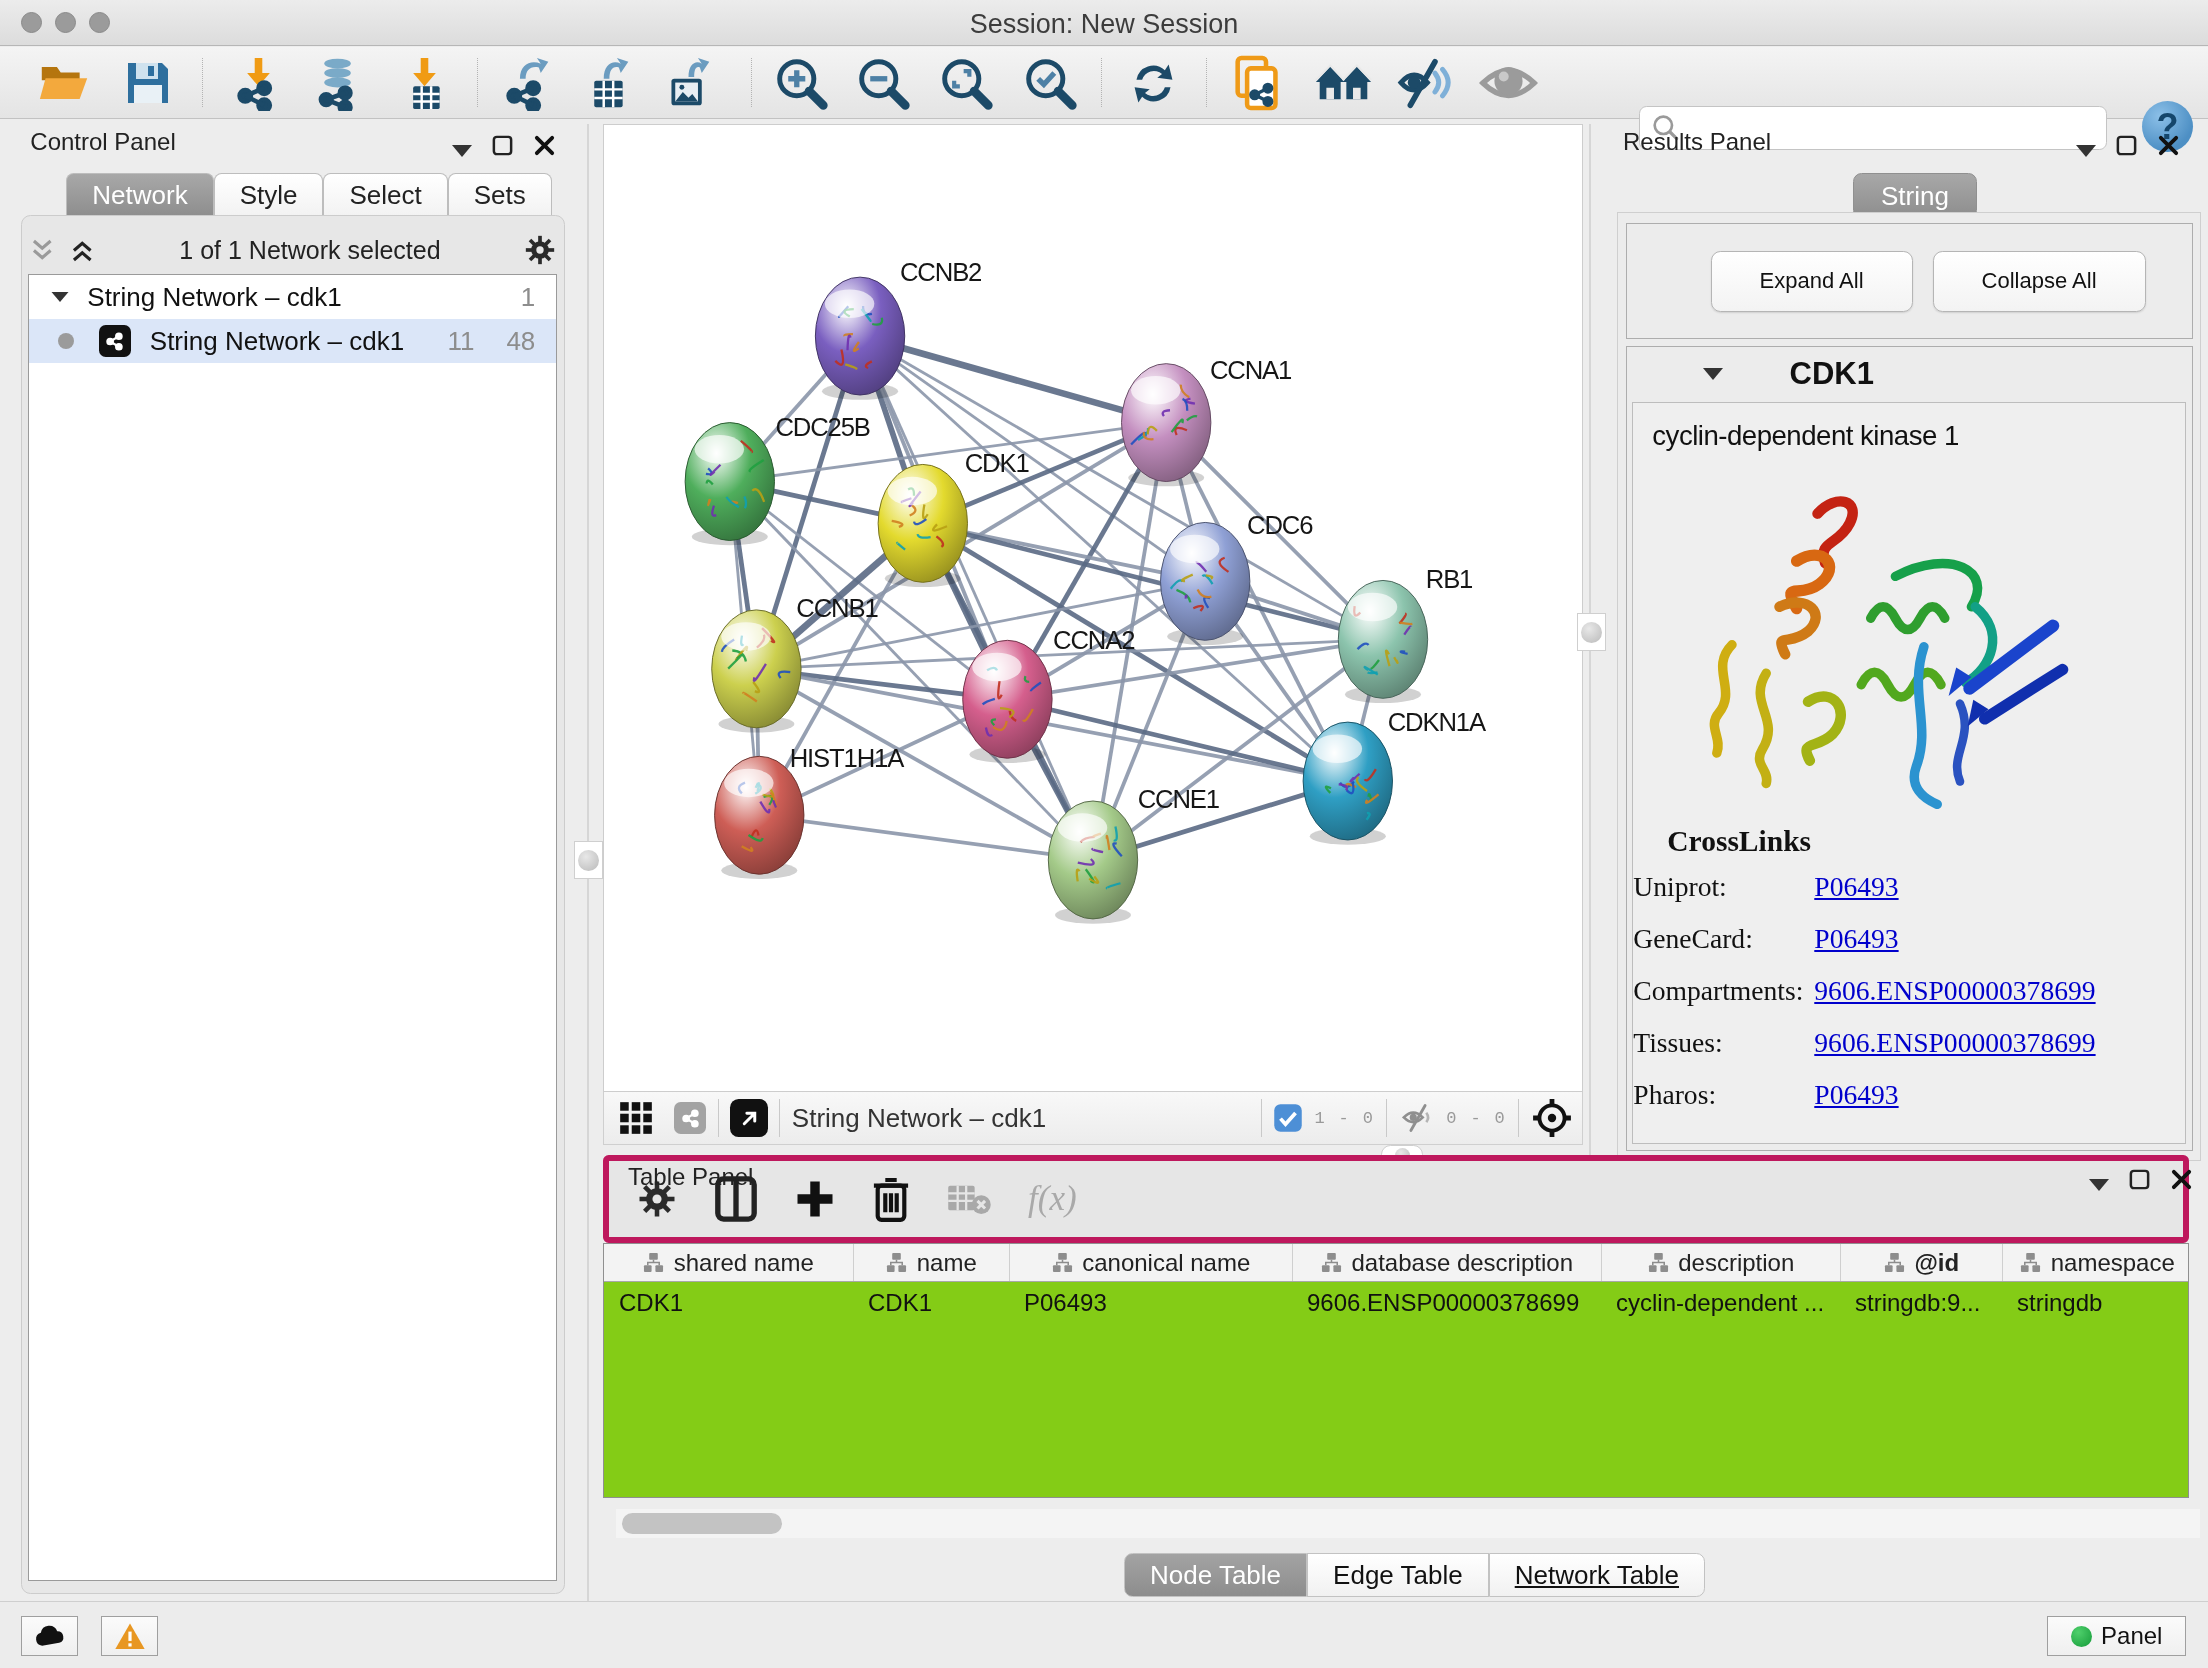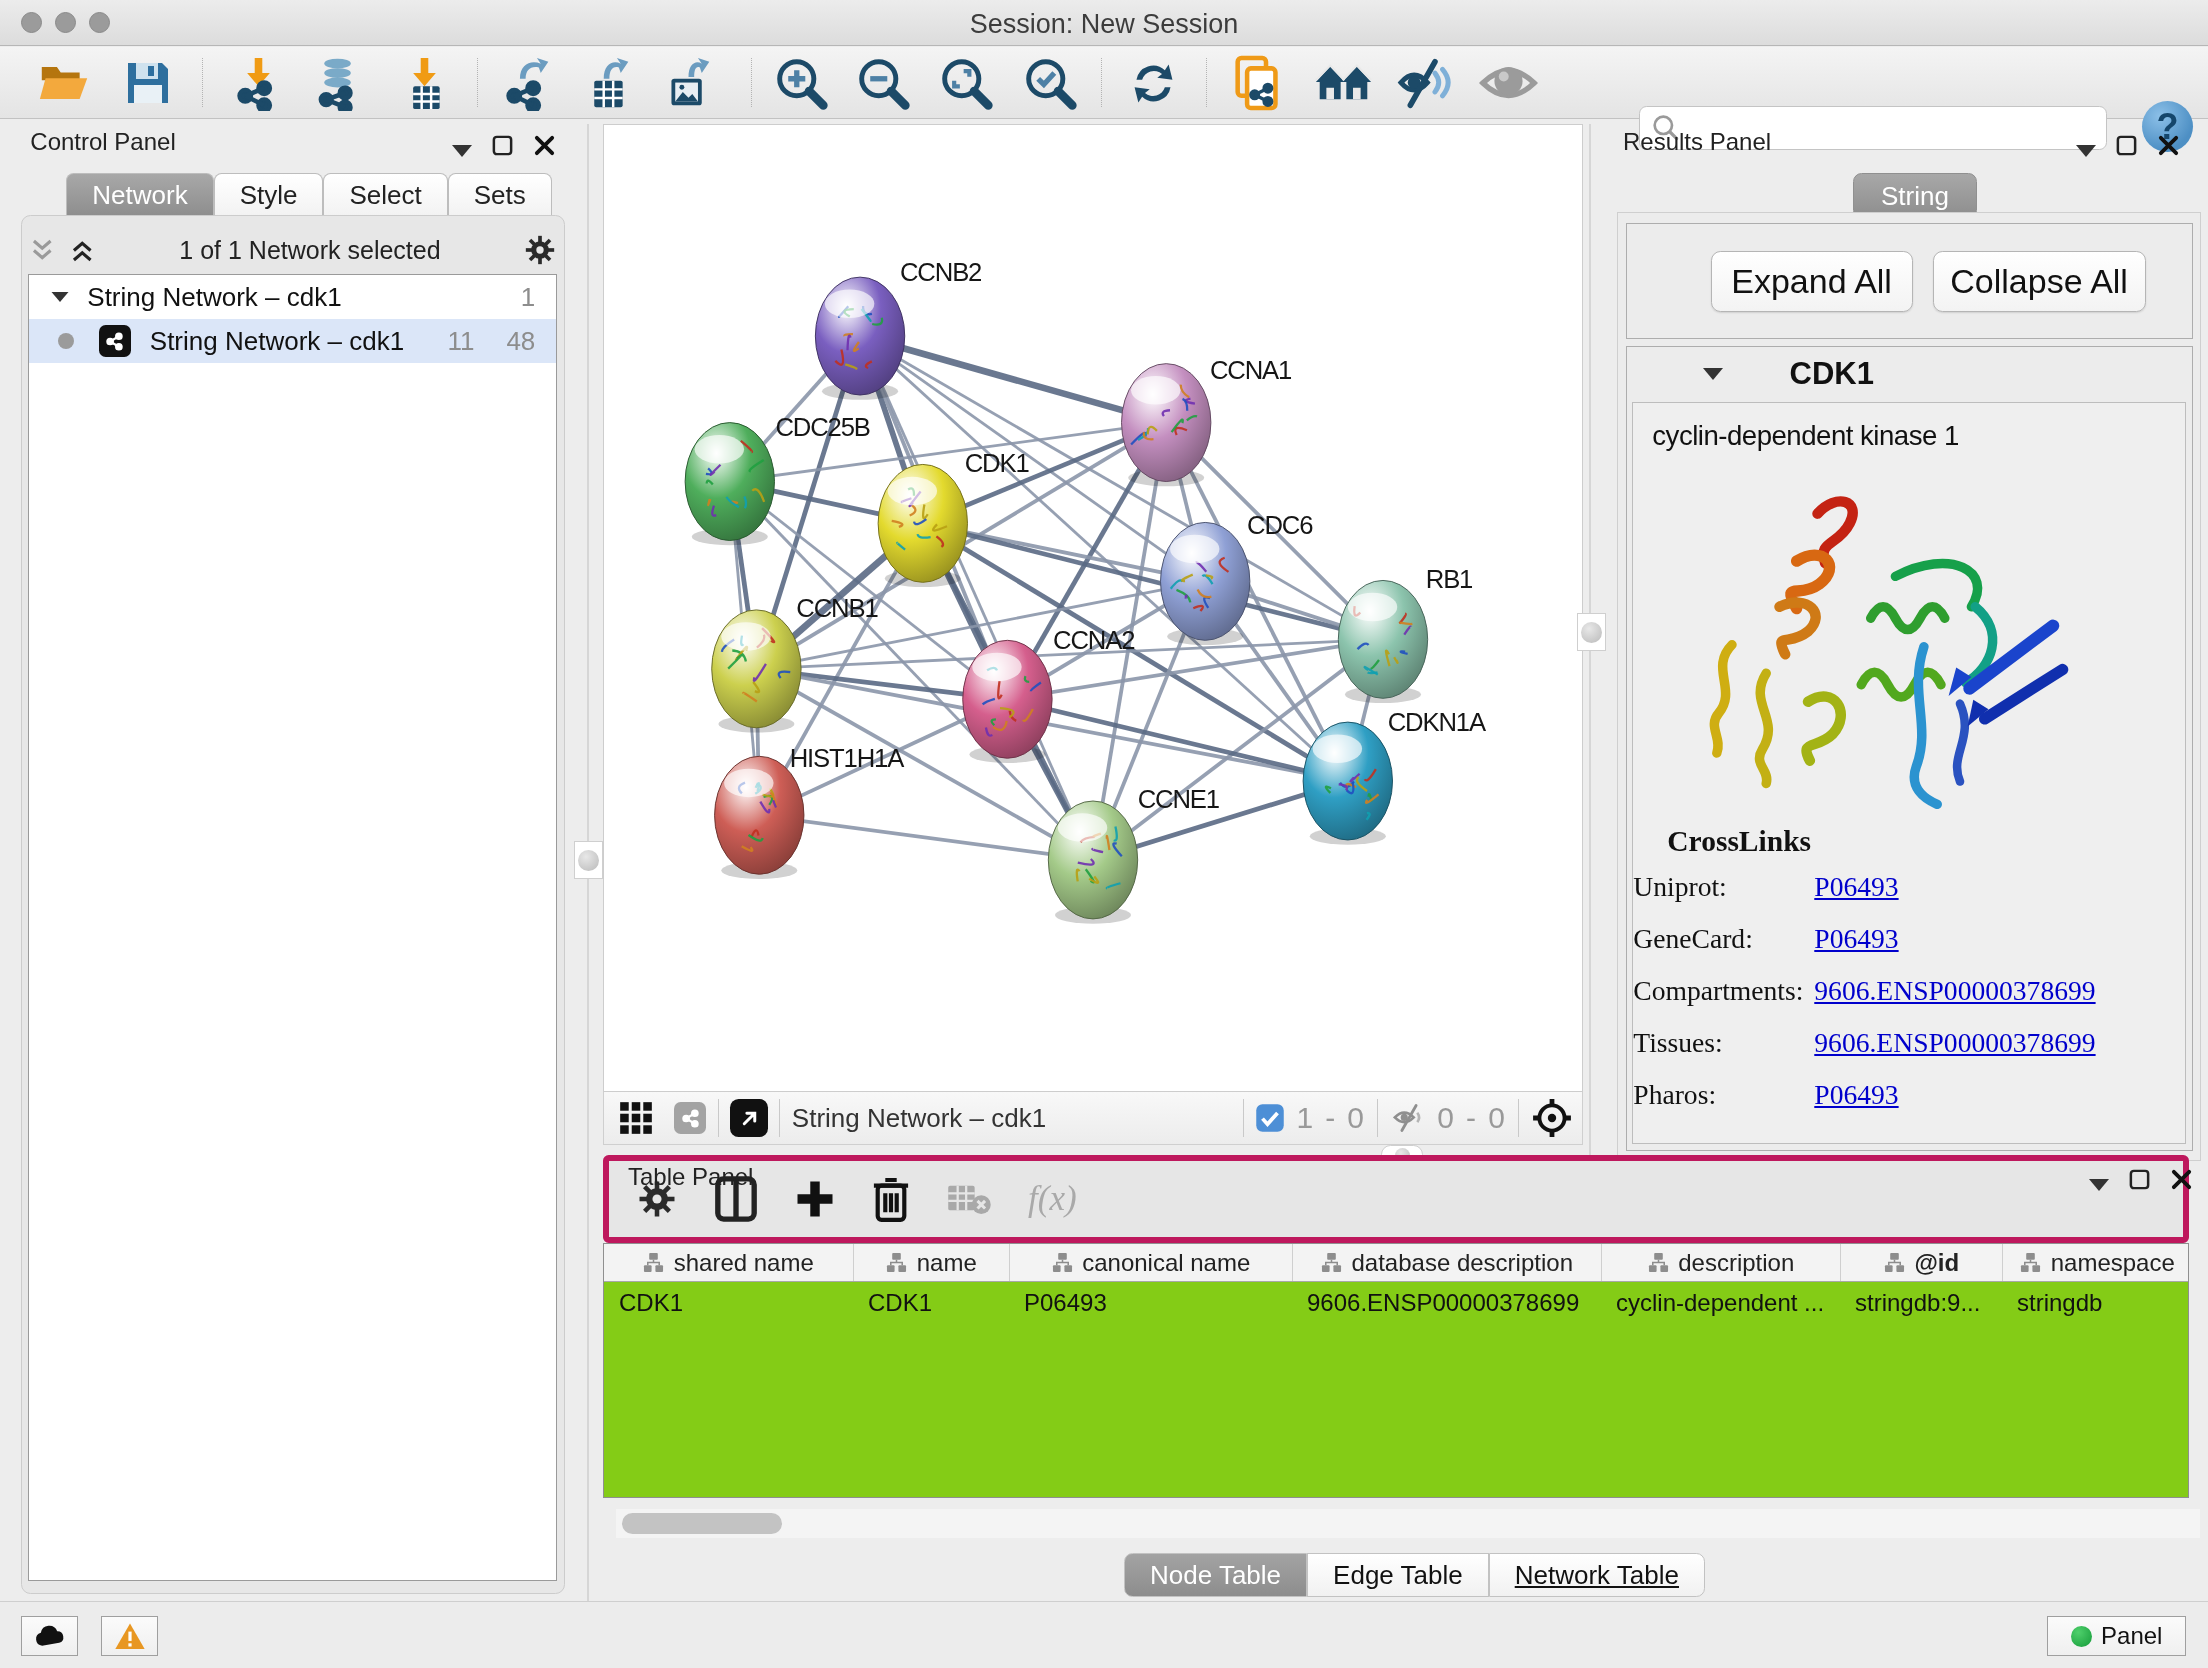--- a/index.html
+++ b/index.html
@@ -51,37 +51,37 @@
     display:flex; align-items:center; justify-content:center; }
 
   
   #net-canvas { left:603px; top:124px; width:980px; height:968px; background:#fff;
     border:1px solid #cdcdcd; }
   #net-toolbar { left:603px; top:1092px; width:980px; height:53px;
     background:linear-gradient(#f8f8f8,#ececec); border:1px solid #cfcfcf; border-top:none;
     display:flex; align-items:center; }
   .ntb-sep { width:0; height:38px; border-left:1px solid #c9c9c9; margin:0 11.4px; }
   #net-name { font-size:26px; color:#333; }
-  .ntb-count { font-size:30px; color:#999; letter-spacing:1.9px; }
+  .ntb-count { font-size:17px; color:#999; letter-spacing:1.9px;font-family:Liberation Mono, monospace; }
 
   
   .split-track-v { width:1.9px; background:#d6d6d6; }
   .knob { background:#fff; border:1px solid #cfcfcf; display:flex; align-items:center; justify-content:center; }
   .knob .dot { background:radial-gradient(circle at 38% 32%, #e8e8e8, #b9b9b9); border-radius:50%; }
 
   
   #results-panel { left:1600px; top:124px; width:609px; height:1037px; }
   #rp-tab { left:253px; top:49px; height:46px; padding:0 27px; display:flex; align-items:center;
     background:linear-gradient(#a8a8a8,#8d8d8d); color:#fff; font-size:26px;
     border:1px solid #909090; border-radius:8.6px; }
   #rp-outer { left:17px; top:88px; width:584px; height:949px; background:#ececec; border:1px solid #cfcfcf; }
   #rp-btnbox { left:7.6px; top:9.5px; width:567px; height:116px; background:#ececec; border:1px solid #adadad; }
   .rp-btn { top:27px; height:61px; border:1px solid #b5b5b5; border-radius:9.5px;
     background:linear-gradient(#ffffff,#f3f3f3); display:flex; align-items:center; justify-content:center;
-    font-size:34px; color:#111; box-shadow:0 1px 1.9px rgba(0,0,0,.12); }
+    font-size:22px; color:#111; box-shadow:0 1px 1.9px rgba(0,0,0,.12); }
   #rp-gene-box { left:7.6px; top:133px; width:567px; height:805px; background:#ececec; border:1px solid #adadad; }
   #gene-header { height:53px; display:flex; align-items:center; }
   #gene-name { font-size:31px; font-weight:bold; color:#111; }
   #gene-inner { left:5.7px; top:55px; width:554px; height:742px; background:#efefef; border:1px solid #bdbdbd; }
   #gene-desc { left:19px; top:17px; font-size:27.6px; color:#111; letter-spacing:-0.5px; }
   #crosslinks-title { left:34px; top:422px; font-family:"Liberation Serif", serif; font-weight:bold; font-size:29.5px; color:#111; }
   .cl-row { left:53px; width:485px; height:52px; display:flex; font-family:"Liberation Serif", serif; font-size:27.6px; }
   .cl-label { width:181px; color:#111; }
   .cl-link { color:#0000cc; text-decoration:underline; }
 

